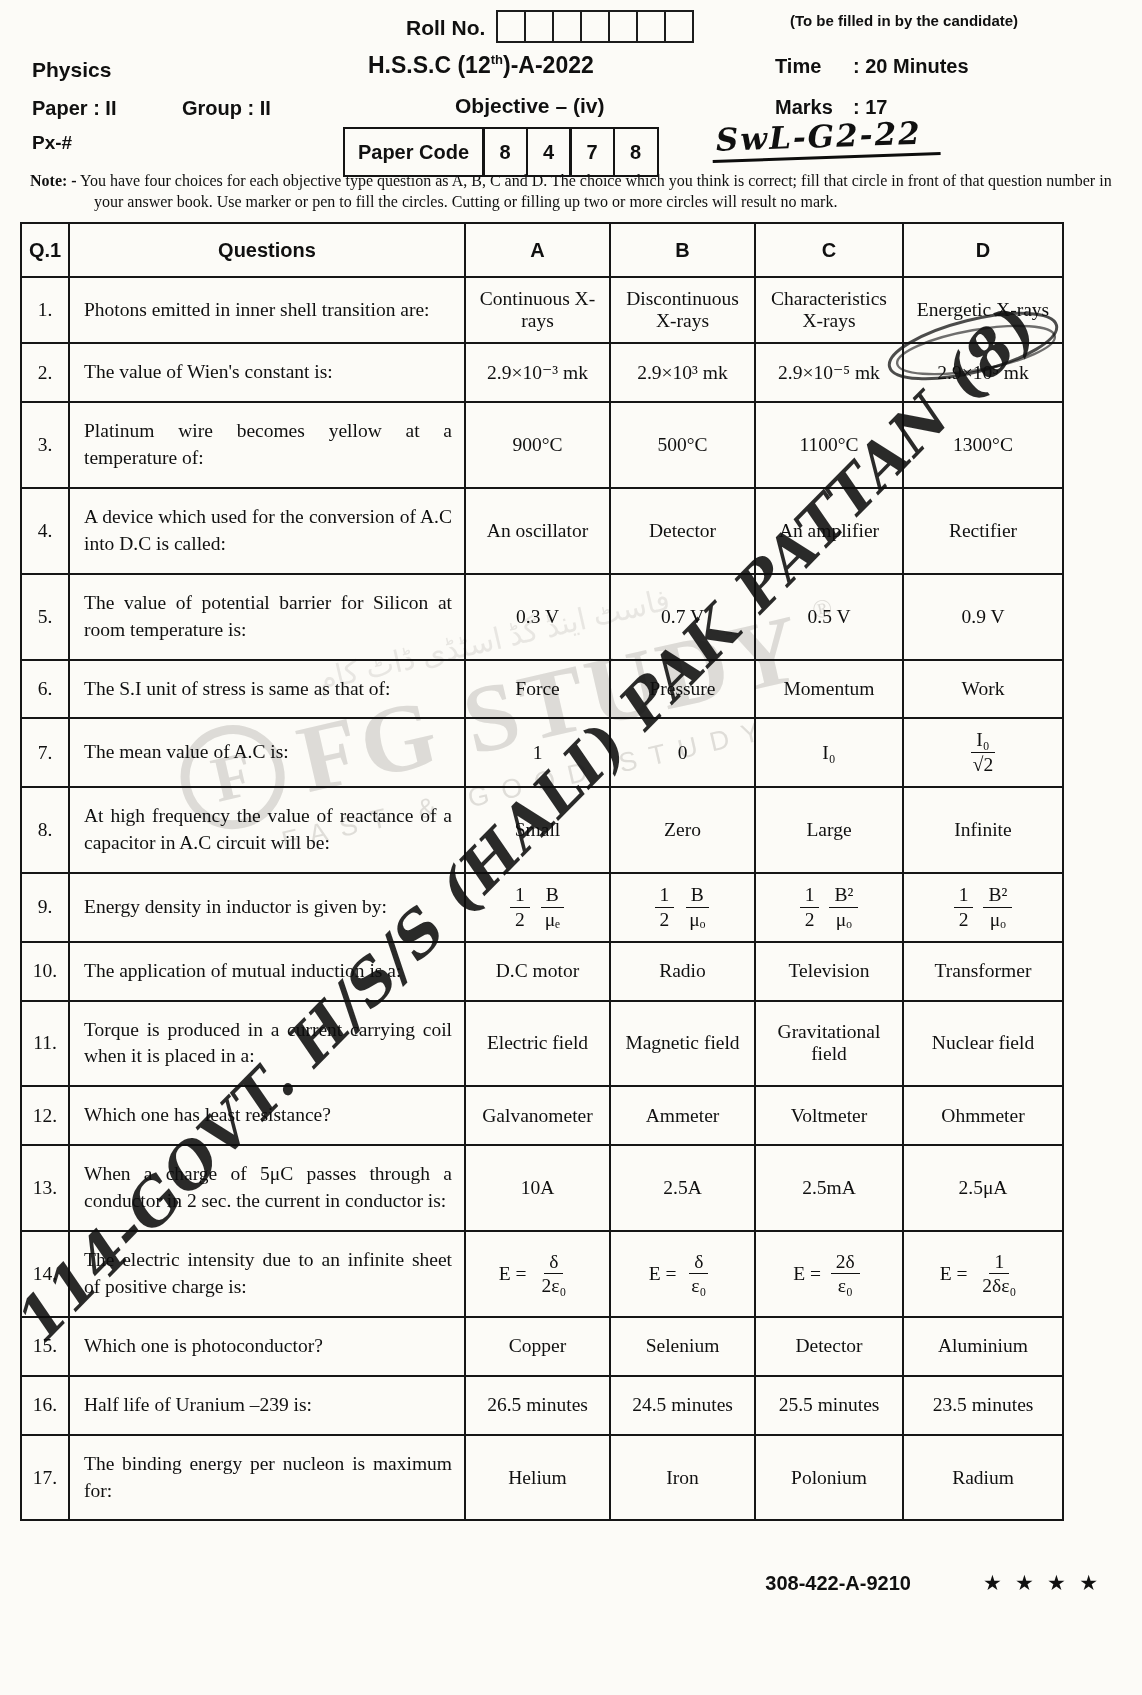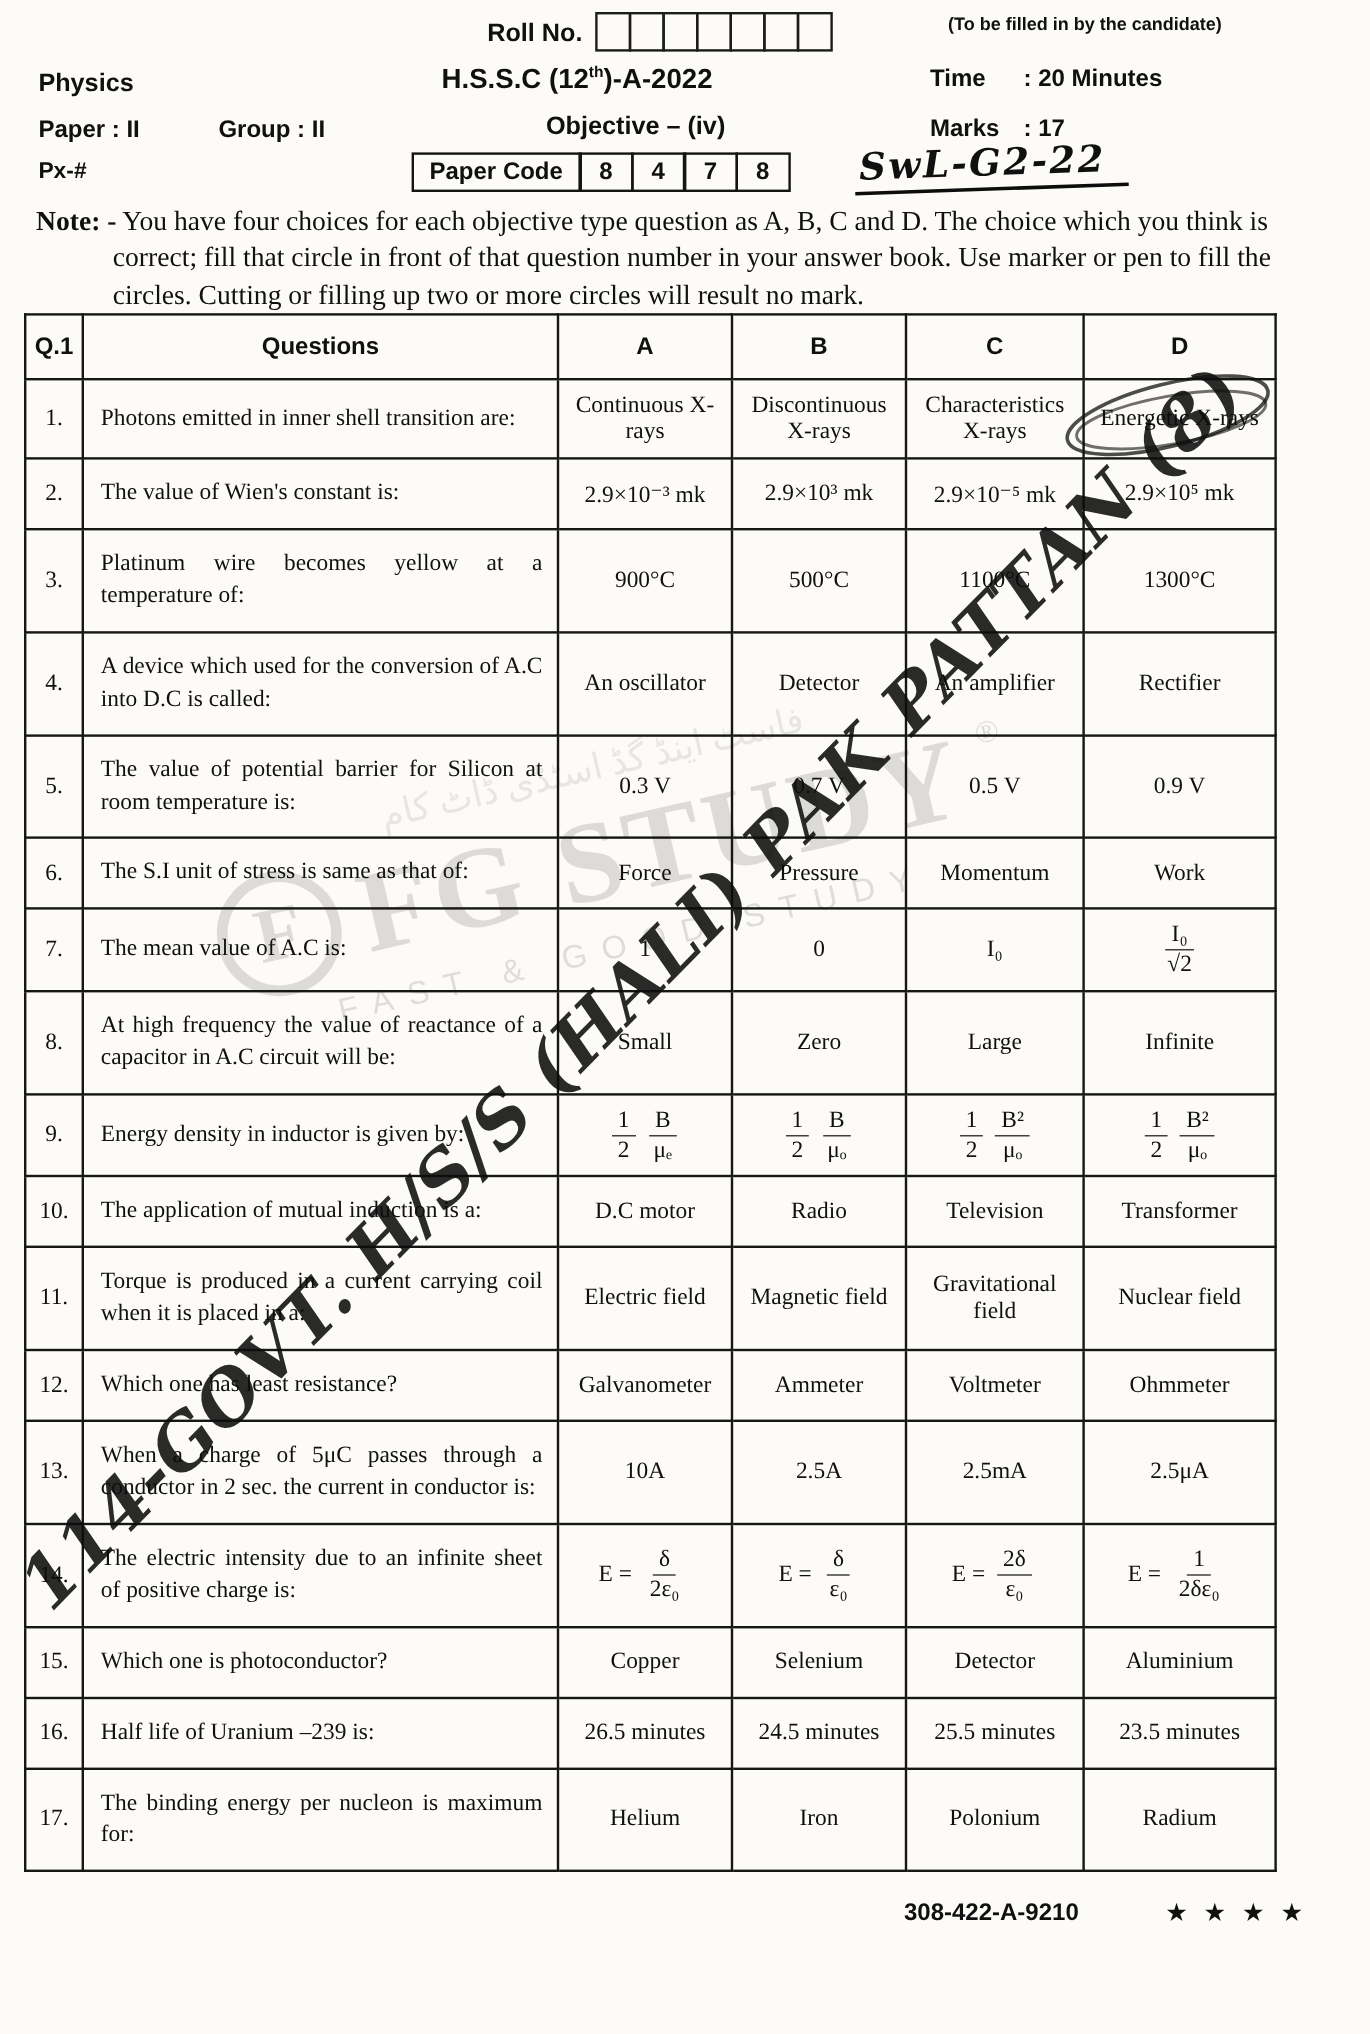--- a/index.html
+++ b/index.html
@@ -32,46 +32,46 @@
   .time-wrap .lbl { display: inline-block; width: 78px; }
 
   .paper-label { left: 32px; top: 97px; font-size: 20px; }
   .group-label { left: 182px; top: 97px; font-size: 20px; }
   .objective-label { left: 455px; top: 94px; font-size: 21px; }
   .marks-wrap { left: 775px; top: 96px; font-size: 20px; }
   .marks-wrap .lbl { display: inline-block; width: 78px; }
 
   .px-code { left: 32px; top: 132px; font-size: 19px; }
   .pcode { left: 345px; top: 127px; display: flex; }
-  .pcode-cell { border: 2.5px solid #141414; height: 33px; display: flex; align-items: center; justify-content: center; font-size: 20px; font-weight: bold; margin-left: -2.5px; }
+  .pcode-cell { border: 2.5px solid #141414; height: 50px; display: flex; align-items: center; justify-content: center; font-size: 20px; font-weight: bold; margin-left: -2.5px; }
   .pcode-label { width: 142px; }
   .pcode-digit { width: 46px; }
   .hand-code { left: 712px; top: 118px; font-family: "DejaVu Serif", serif; font-style: italic; font-weight: 700; font-size: 31px; letter-spacing: 2px; border-bottom: 3px solid #0d0d0d; padding: 0 18px 2px 4px; transform: rotate(-2deg); }
 
   
-  .note { margin: 2px 26px 0 30px; font-size: 23px; line-height: 1.32; padding-left: 64px; text-indent: -64px; }
+  .note { margin: 2px 26px 10px 30px; font-size: 16px; line-height: 1.32; padding-left: 64px; text-indent: -64px; }
   .note .note-label { font-weight: bold; }
 
   
   .section-title { text-align: center; font-size: 27px; font-weight: bold; letter-spacing: 1px; margin: 8px 0 6px; font-family: "Liberation Sans", "DejaVu Sans", sans-serif; }
 
   
   table.qtable { border-collapse: collapse; margin-left: 20px; width: 1042px; table-layout: fixed; }
   .qtable th, .qtable td { border: 2.2px solid #161616; vertical-align: middle; background: transparent; }
   .qtable th { font-family: "Liberation Sans", "DejaVu Sans", sans-serif; font-size: 20px; height: 54px; }
   td.qnum { text-align: center; font-size: 19.5px; padding: 4px 2px; }
   td.qtext { text-align: justify; font-size: 19.5px; line-height: 1.38; padding: 15px 12px 15px 14px; }
   td.opt { text-align: center; font-size: 19.5px; padding: 10px 4px; font-family: "Liberation Serif", "DejaVu Serif", "DejaVu Sans", serif; }
   .frac { display: inline-flex; flex-direction: column; align-items: center; vertical-align: middle; margin: 0 5px; line-height: 1.12; }
   .frac .num { border-bottom: 1.6px solid #111; padding: 0 5px 1px; }
   .frac .den { padding: 1px 5px 0; }
   .mtext { vertical-align: middle; }
 
   
-  .footer { display: flex; justify-content: flex-end; align-items: center; gap: 72px; padding: 22px 52px 0 0; }
+  .footer { display: flex; justify-content: flex-end; align-items: center; gap: 72px; padding: 22px 40px 0 0; margin-top: 28px; }
   .footer-code { font-family: "Liberation Sans", "DejaVu Sans", sans-serif; font-weight: bold; font-size: 20px; }
   .footer-stars { font-size: 21px; letter-spacing: 4px; }
 
   
   .wm {
     position: absolute; z-index: 0; left: 150px; top: 620px; width: 720px;
     transform: rotate(-13deg); text-align: center; color: #a3a09a;
     pointer-events: none; user-select: none;
   }
   .wm-urdu { font-size: 30px; opacity: 0.22; margin-bottom: 2px; }

